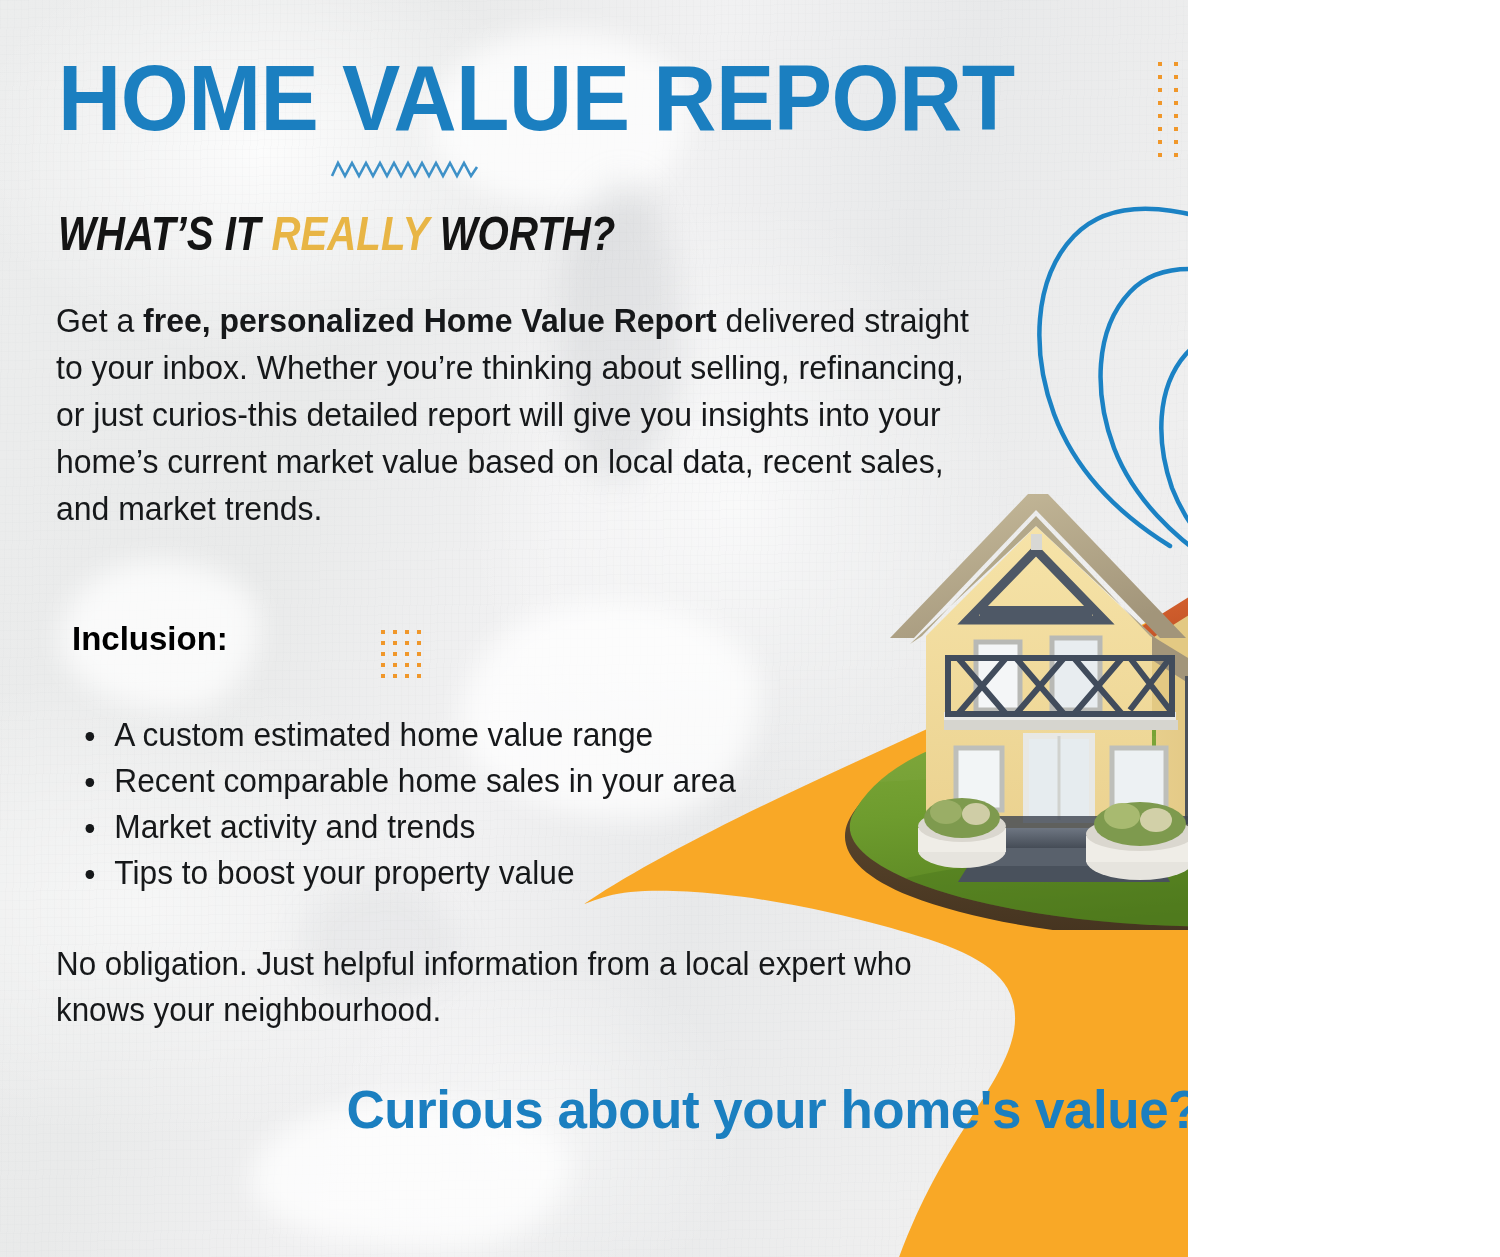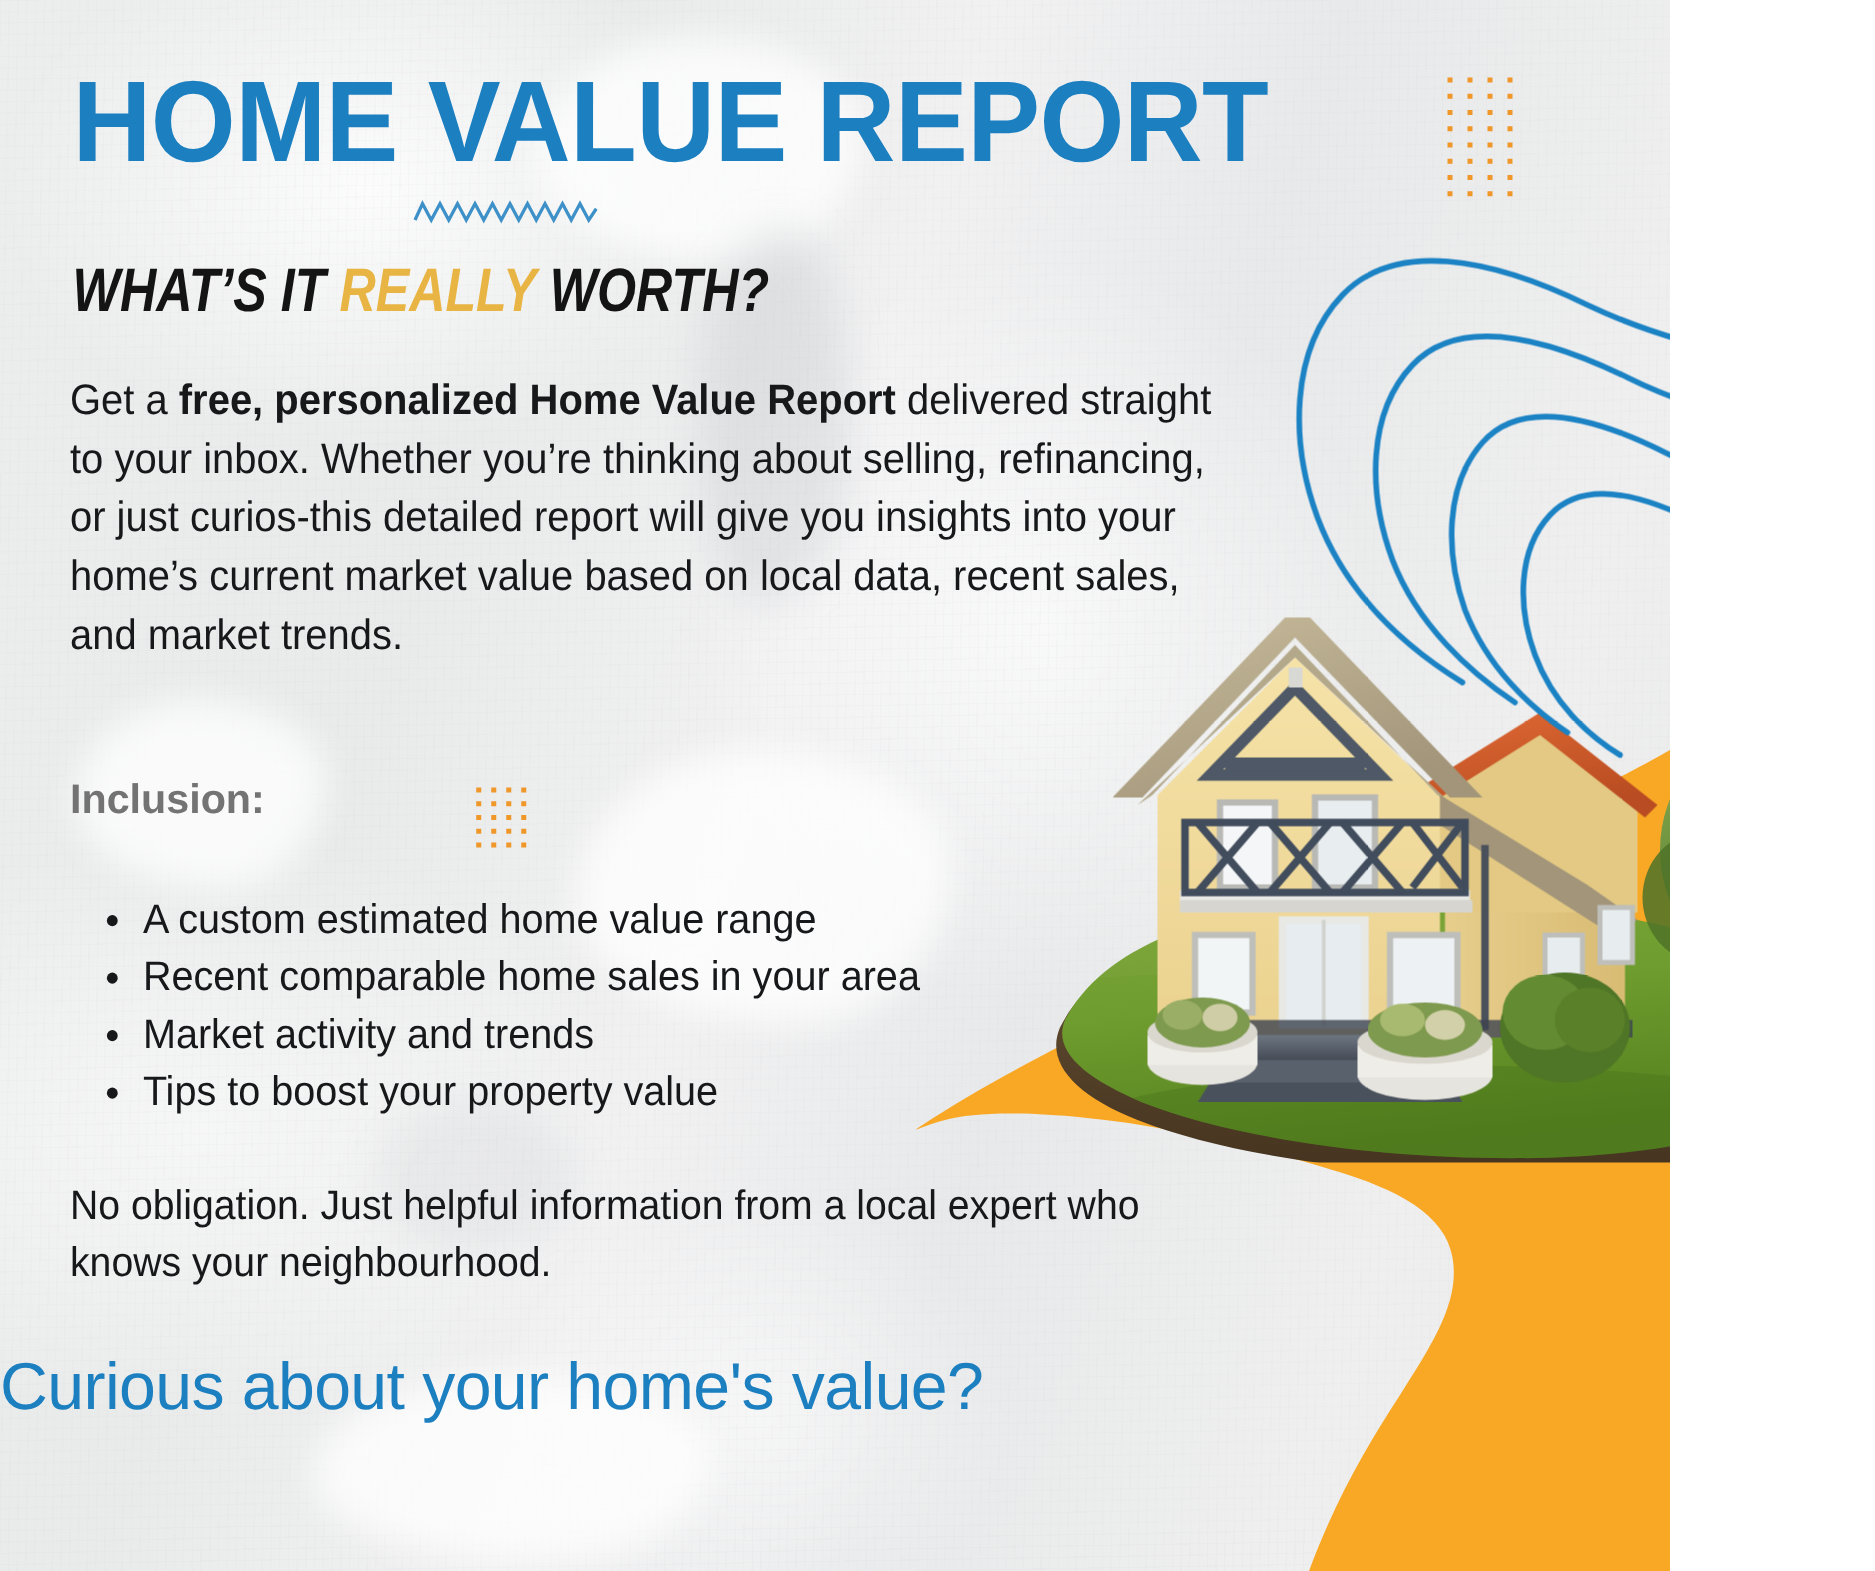--- a/index.html
+++ b/index.html
@@ -2,21 +2,21 @@
 <html><head>
 <meta charset="utf-8">
 <style>
   html, body {
     margin: 0;
     padding: 0;
     background: #ffffff;
   }
   .poster {
     position: relative;
-    width: 1336px;
+    width: 1188px;
     height: 1257px;
     overflow: hidden;
     background: #ededee;
     font-family: "Liberation Sans", sans-serif;
   }
 
   
   .bg-base {
     position: absolute;
     inset: 0;
@@ -142,25 +142,25 @@
     font-size: 34px;
     line-height: 47px;
     color: #16181a;
     transform: scaleX(0.94);
     transform-origin: left top;
   }
   .body-para b { font-weight: 700; }
 
   .inclusion-head {
     position: absolute;
-    left: 56px;
+    left: 72px;
     top: 620px;
     font-size: 33px;
     font-weight: 700;
-    color: #737373;
+    color: #000000;
   }
 
   .bullets {
     position: absolute;
     left: 74px;
     top: 712px;
     width: 920px;
     margin: 0;
     padding: 0 0 0 42px;
     list-style: none;
@@ -194,23 +194,23 @@
     color: #16181a;
     transform: scaleX(0.95);
     transform-origin: left top;
   }
 
   .cta {
     position: absolute;
     left: 0;
     top: 1073px;
     width: 1200px;
-    text-align: left;
+    text-align: right;
     color: #1b7fc0;
-    font-weight: 400;
+    font-weight: 700;
     font-size: 53px;
     line-height: 74px;
     letter-spacing: -0.5px;
   }
   .cta .l2 { display: block; }
 </style>
 </head>
 <body>
 
 <div class="poster">

